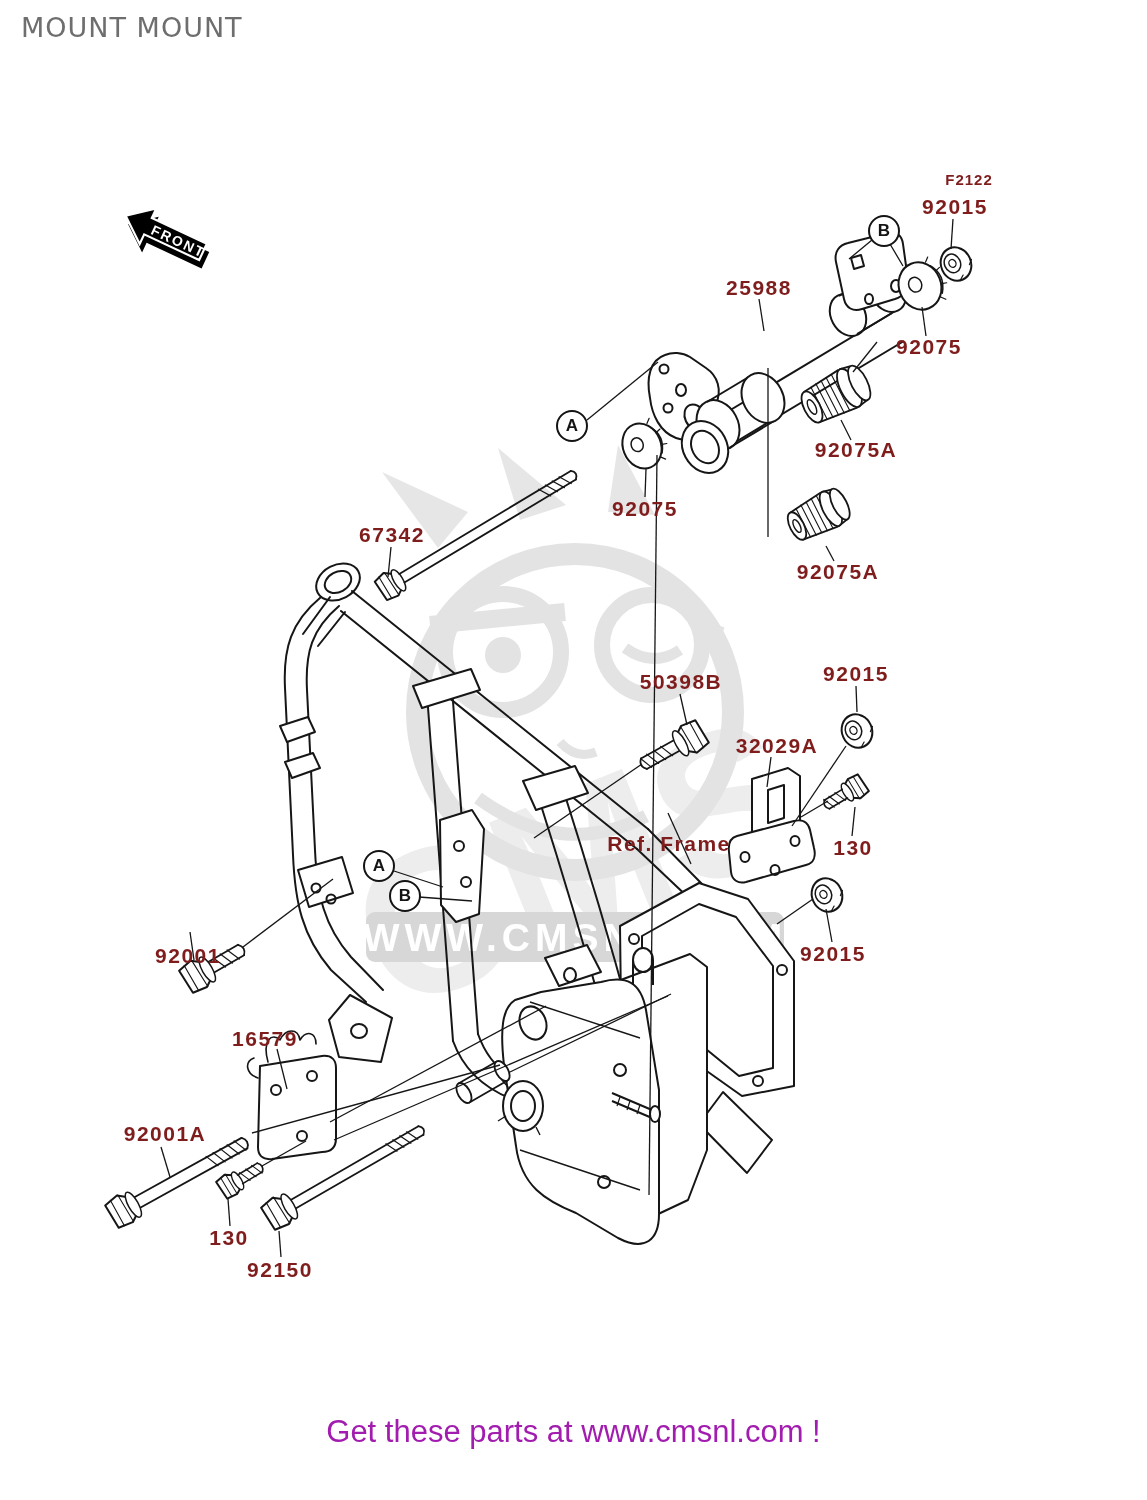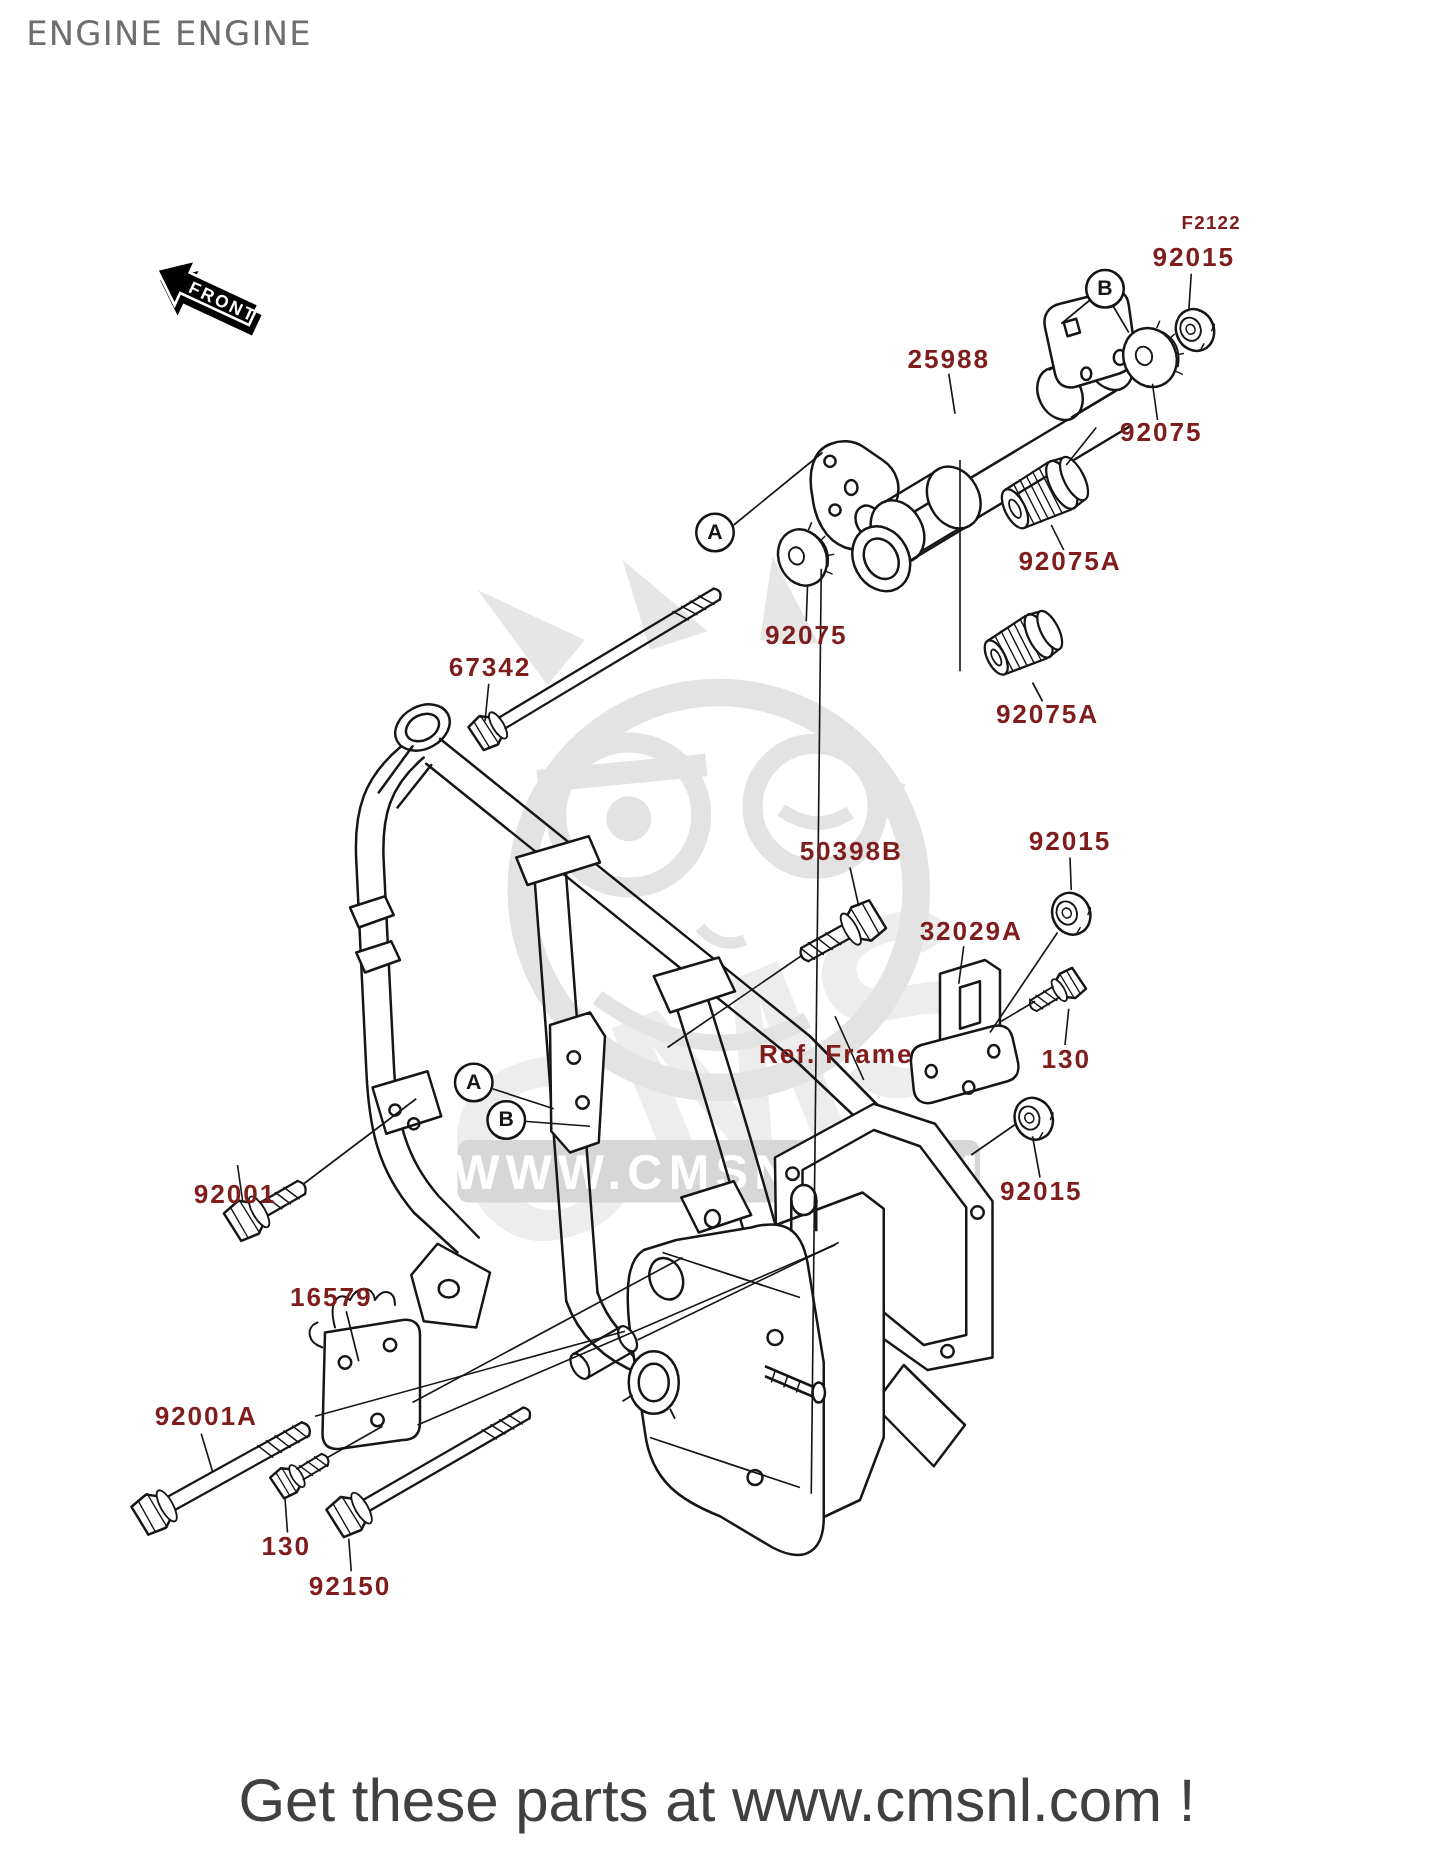--- a/index.html
+++ b/index.html
@@ -11,28 +11,28 @@
   .labels-layer, .callouts-layer { position:absolute; left:0; top:0; width:100%; height:100%; pointer-events:none; }
   .part-label { position:absolute; transform:translate(-50%,-50%);
                 font-family:"Liberation Sans",sans-serif; font-weight:bold; font-size:21px;
                 color:#7f1d1d; letter-spacing:1.5px; white-space:nowrap; }
   .part-label.small { font-size:15px; letter-spacing:1px; }
   .callout { position:absolute; transform:translate(-50%,-50%); width:28px; height:28px;
              border:2.4px solid #141414; border-radius:50%; background:#fff;
              display:flex; align-items:center; justify-content:center;
              font-weight:bold; font-size:17px; color:#141414; }
   .footer { position:absolute; left:0; right:0; top:1414px; text-align:center;
-            font-size:48px; color:#404040; text-decoration:none; cursor:pointer; }
+            font-size:31px; color:#a21caf; text-decoration:none; cursor:pointer; }
 </style>
 </head>
 <body>
 
 <div class="page">
 
-  <div class="title">ENGINE ENGINE</div>
+  <div class="title">MOUNT MOUNT</div>
 
   <svg class="diagram" width="1147" height="1500" viewBox="0 0 1147 1500">
 
     <g>
       <text x="0" y="0" transform="translate(392,1014) rotate(-22)" font-family="Liberation Sans, sans-serif" font-weight="bold" font-size="205" fill="#ededed">CMS</text>
       <g stroke="#e3e3e3" fill="none">
         <circle cx="575" cy="712" r="158" stroke-width="22"></circle>
         <polygon points="438,548 382,472 468,512" fill="#e6e6e6" stroke="none"></polygon>
         <polygon points="520,520 498,448 566,505" fill="#e6e6e6" stroke="none"></polygon>
         <polygon points="608,512 618,445 655,515" fill="#e6e6e6" stroke="none"></polygon>

